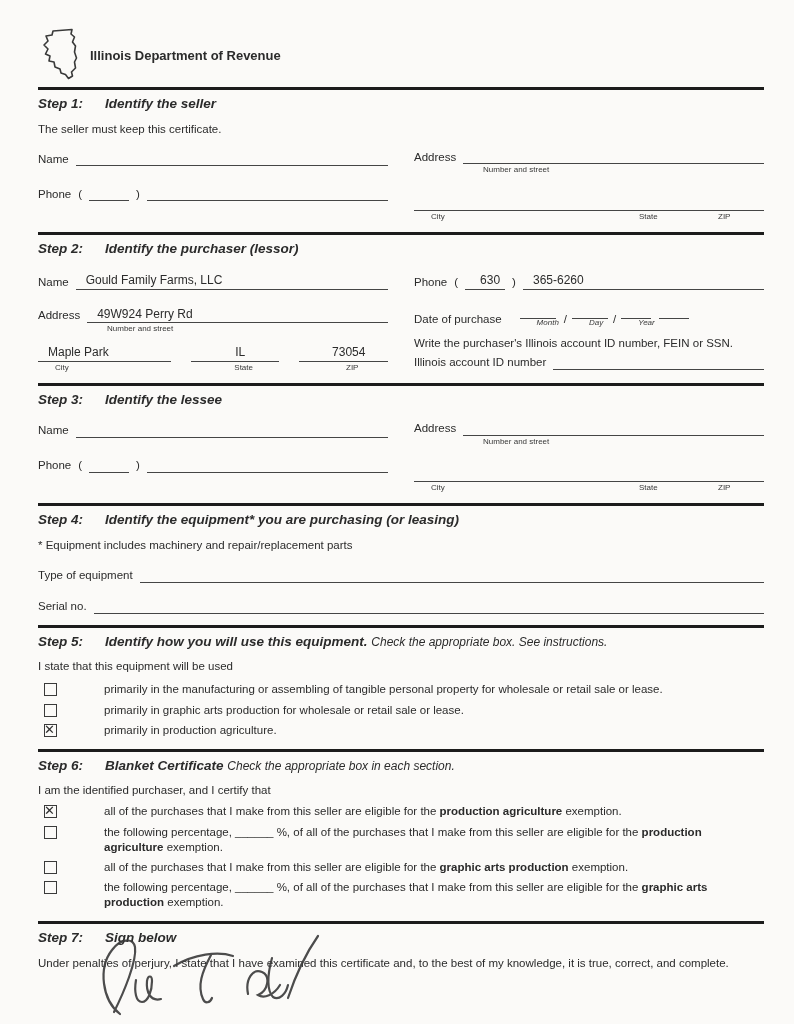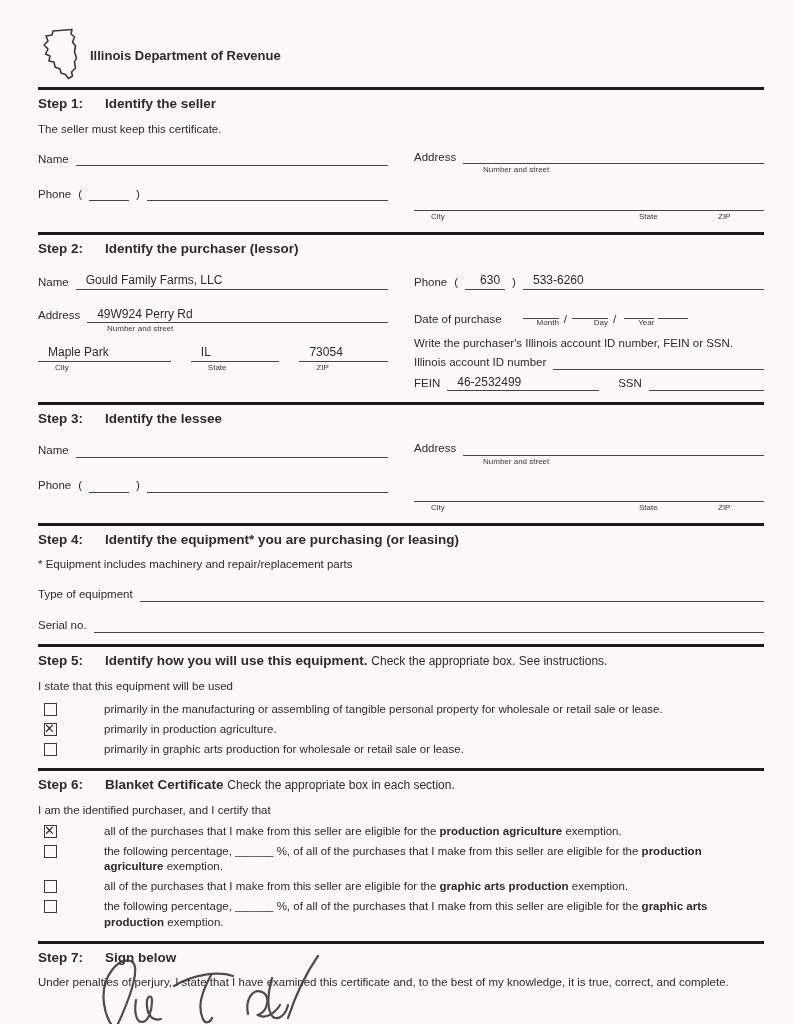--- a/index.html
+++ b/index.html
@@ -11,21 +11,21 @@
   }
   
   .hdr{display:flex;align-items:center;gap:10px;}
   .logo{width:42px;height:52px;flex:0 0 auto;}
   .hdr-agency{font-weight:bold;font-size:13px;margin-top:4px;}
   .hdr-row{display:flex;align-items:baseline;gap:42px;}
   .hdr-num{font-weight:bold;font-size:27px;letter-spacing:.5px;}
   .hdr-title{font-weight:bold;font-size:19.5px;}
   
   .sect{border-top:3px solid #1c1c1c;padding-top:2px;margin-top:11px;}
-  .step-head{font-size:13.5px;font-weight:bold;margin-top:3px;}
+  .step-head{font-size:13.5px;font-weight:bold;margin-top:3px;font-style:italic;}
   .step-num{margin-right:22px;}
   .head-note{font-weight:normal;font-size:12px;}
   .note{margin-top:9px;}
   
   .two-col{display:flex;gap:26px;}
   .col{flex:1;min-width:0;}
   .frow{display:flex;align-items:flex-end;gap:7px;margin-top:15px;}
   .frow.tight{margin-top:13px;}
   .grow{flex:1;}
   .blank{display:inline-block;border-bottom:1px solid #454545;min-height:15px;box-sizing:border-box;}
@@ -35,24 +35,24 @@
   .sub{font-size:8px;color:#383838;line-height:1;margin-left:17px;}
   .subrow{display:flex;margin-top:2px;}
   .stack{display:flex;flex-direction:column;}
   .csz-labels{display:flex;margin-top:2px;}
   .csz-labels .c1{flex:1;}
   .csz-labels .c2{width:62px;}
   .csz-labels .c3{width:46px;}
   .csz-vals{display:flex;gap:20px;margin-top:15px;}
   .csz-vals .cell{display:flex;flex-direction:column;}
   .csz-vals .cell .blank{width:100%;}
-  .ctr{text-align:left;padding-left:0;}
+  .ctr{text-align:center;padding-left:0;}
   
   .dop{display:flex;align-items:flex-end;gap:4px;margin-top:14px;}
-  .dop .seg{display:flex;flex-direction:column;align-items:flex-end;}
+  .dop .seg{display:flex;flex-direction:column;align-items:flex-start;font-style:italic;}
   .dop .blank{width:36px;}
   .dop .yseg .blank{width:30px;}
   .slash{padding:0 1px;}
   
   .opt{display:flex;align-items:flex-start;gap:13px;margin-top:5px;}
   .cbx{flex:0 0 auto;width:11px;height:11px;border:1.4px solid #3a3a3a;margin:1px 0 0 6px;position:relative;background:#fbfaf8;}
   .cbx.checked::after{content:"✕";position:absolute;left:-1px;top:-3px;font-size:13px;color:#2f2f2f;}
   .opt .lbl{margin-left:34px;flex:1;line-height:1.32;}
   
   .sign-wrap{position:relative;}
@@ -147,21 +147,21 @@
             <span class="sub ctr" style="margin-top:2px;">ZIP</span>
           </div>
         </div>
       </div>
       <div class="col">
         <div class="frow">
           <span>Phone</span>
           <span>(</span>
           <span class="blank val w36">630</span>
           <span>)</span>
-          <span class="blank val grow">533-6260</span>
+          <span class="blank val grow">365-6260</span>
         </div>
         <div class="dop">
           <span style="margin-right:14px;">Date of purchase</span>
           <span class="seg">
             <span class="blank val"></span>
             <span class="sub">Month</span>
           </span>
           <span class="slash">/</span>
           <span class="seg">
             <span class="blank val"></span>
@@ -175,26 +175,20 @@
           <span class="seg yseg">
               <span class="blank"></span>
               <span class="sub">&nbsp;</span>
             </span>
         </div>
         <div style="margin-top:9px;">Write the purchaser's Illinois account ID number, FEIN or SSN.</div>
         <div class="frow" style="margin-top:4px;">
           <span>Illinois account ID number</span>
           <span class="blank val grow"></span>
         </div>
-        <div class="frow" style="margin-top:5px;">
-          <span>FEIN</span>
-          <span class="blank val w150">46-2532499</span>
-          <span style="margin-left:12px;">SSN</span>
-          <span class="blank val grow"></span>
-        </div>
       </div>
     </div>
   </div>
 
   <div class="sect">
     <div class="step-head">
       <span class="step-num">Step 3:</span><span>Identify the lessee</span>
     </div>
     <div class="two-col">
       <div class="col">
@@ -252,26 +246,26 @@
       <span class="step-num">Step 5:</span><span>Identify how you will use this equipment.</span>
       <span class="head-note">Check the appropriate box. See instructions.</span>
     </div>
     <div class="note">I state that this equipment will be used</div>
     <div style="margin-top:8px;margin-bottom:7px;">
       <div class="opt">
         <span class="cbx"></span>
         <span class="lbl">primarily in the manufacturing or assembling of tangible personal property for wholesale or retail sale or lease.</span>
       </div>
       <div class="opt">
+        <span class="cbx"></span>
+        <span class="lbl">primarily in graphic arts production for wholesale or retail sale or lease.</span>
+      </div>
+      <div class="opt">
         <span class="cbx checked"></span>
         <span class="lbl">primarily in production agriculture.</span>
-      </div>
-      <div class="opt">
-        <span class="cbx"></span>
-        <span class="lbl">primarily in graphic arts production for wholesale or retail sale or lease.</span>
       </div>
     </div>
   </div>
 
   <div class="sect">
     <div class="step-head">
       <span class="step-num">Step 6:</span><span>Blanket Certificate</span>
       <span class="head-note">Check the appropriate box in each section.</span>
     </div>
     <div class="note">I am the identified purchaser, and I certify that</div>

